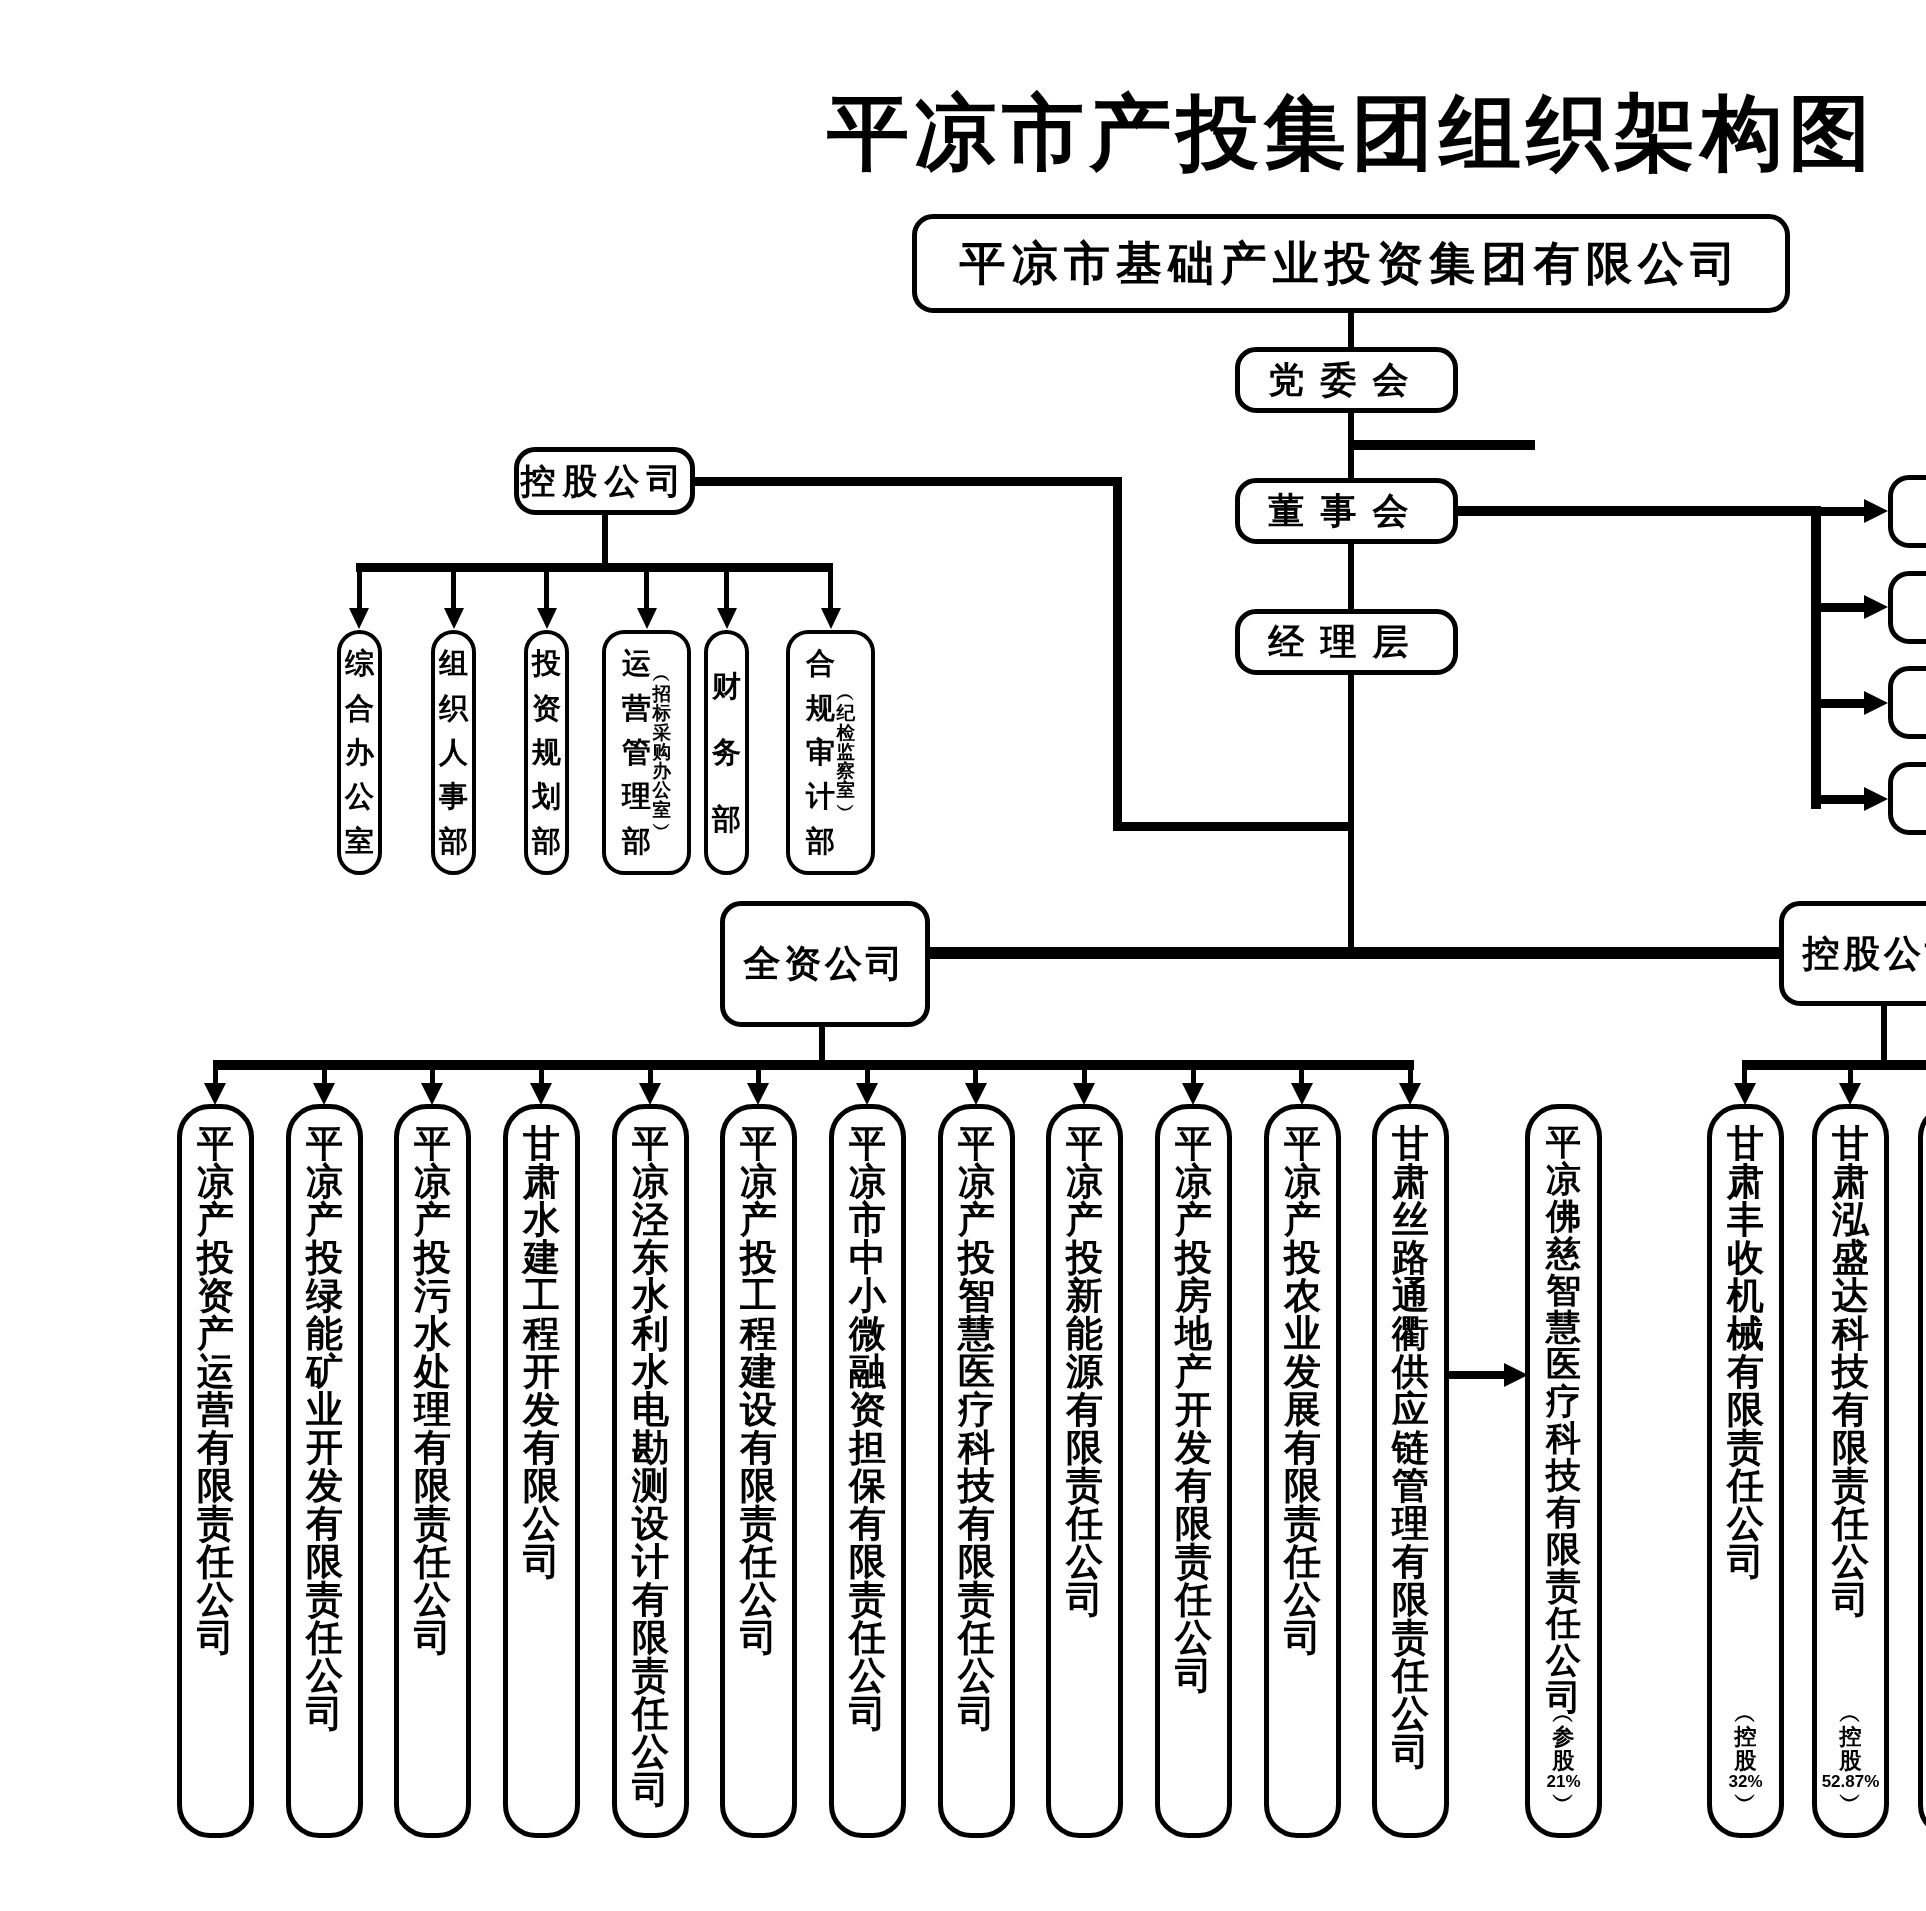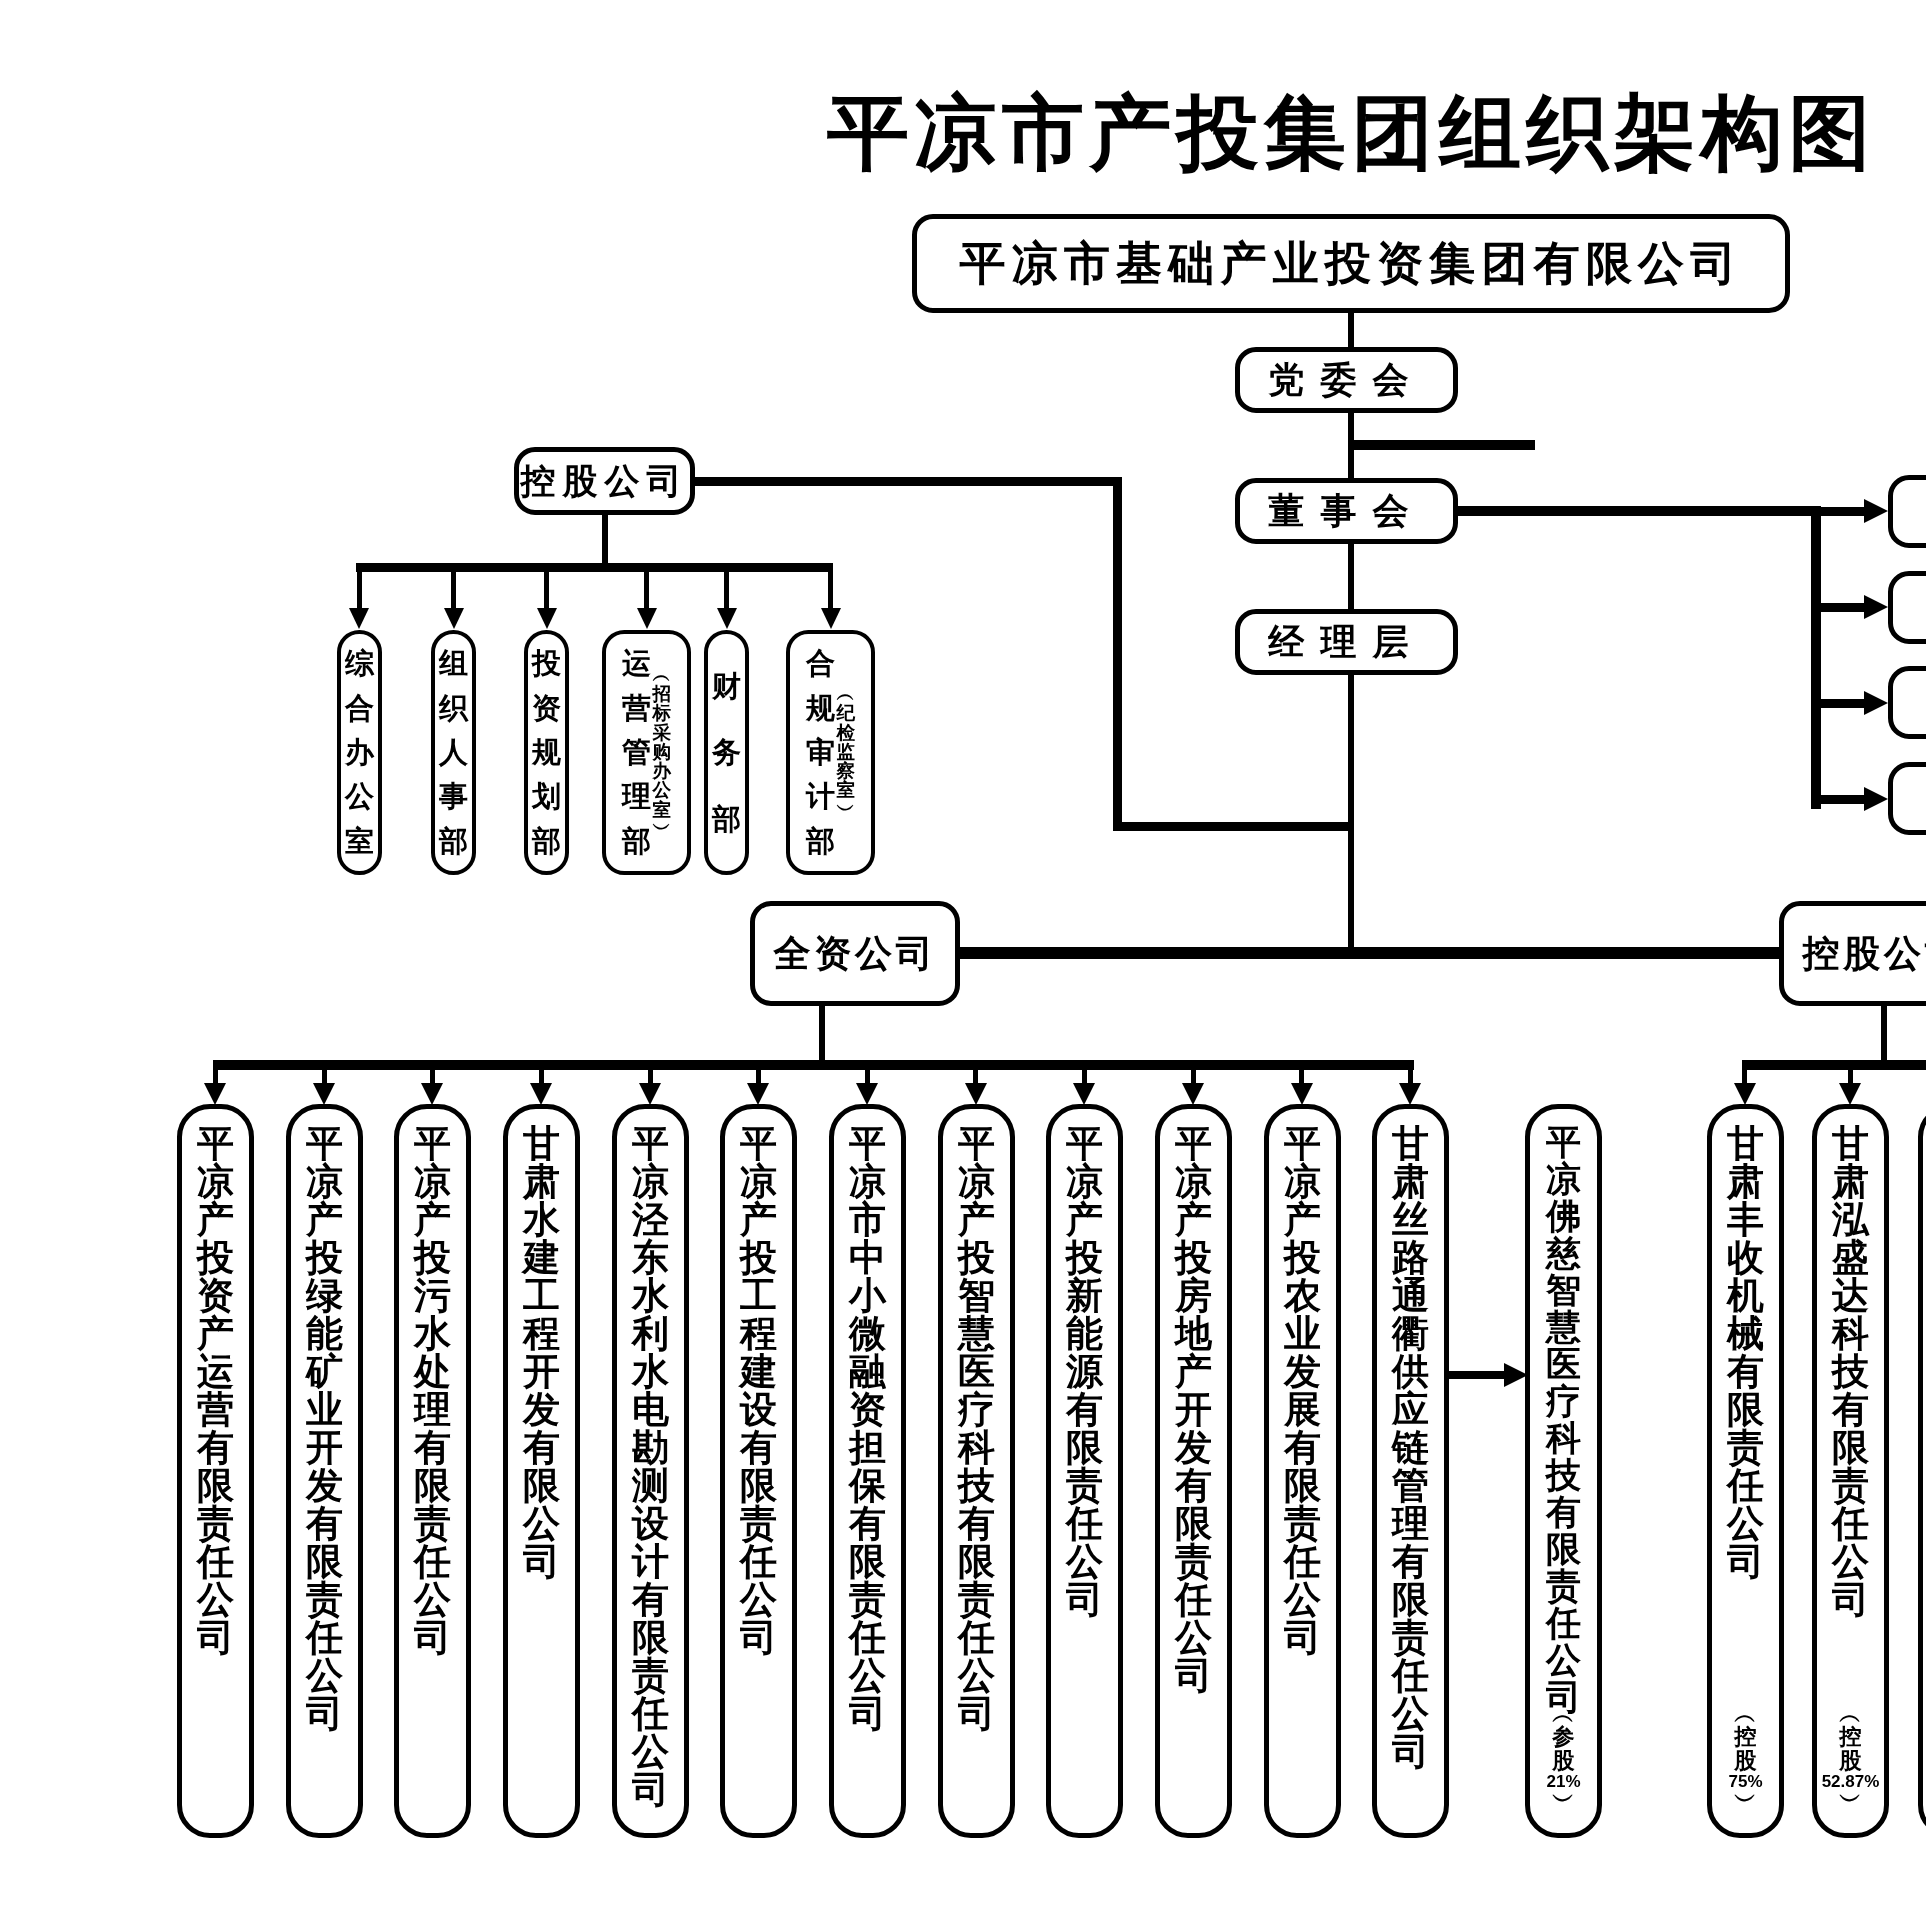--- a/index.html
+++ b/index.html
@@ -178,21 +178,21 @@
       <div class="dept-sub">
         <span>︵</span>
         <span>纪</span>
         <span>检</span>
         <span>监</span>
         <span>察</span>
         <span>室</span>
         <span>︶</span>
       </div>
     </div>
-    <div class="hbox" style="left: 750px; top: 901px; width: 210px; height: 105px; font-size: 37px; letter-spacing: 0.1em;">全资公司</div>
+    <div class="hbox" style="left: 720px; top: 901px; width: 210px; height: 126px; font-size: 37px; letter-spacing: 0.1em;">全资公司</div>
     <div class="vline" style="left: 819px; top: 1005px; width: 6.2px; height: 55px;"></div>
     <div class="hline" style="left: 213px; top: 1060px; width: 1201px; height: 10px;"></div>
     <div class="vline" style="left: 213px; top: 1070px; width: 5.4px; height: 15.4px;"></div>
     <div class="arrow-down" style="left: 204px; top: 1083px;"></div>
     <div class="co-box" style="left: 177px; top: 1104px; width: 77px; height: 734px;">
       <div class="co-name" style="font-size: 37px;">
         <span style="height: 38px; line-height: 37px;">平</span>
         <span style="height: 38px; line-height: 37px;">凉</span>
         <span style="height: 38px; line-height: 37px;">产</span>
         <span style="height: 38px; line-height: 37px;">投</span>
@@ -485,21 +485,21 @@
         <span style="height: 38px; line-height: 37px;">限</span>
         <span style="height: 38px; line-height: 37px;">责</span>
         <span style="height: 38px; line-height: 37px;">任</span>
         <span style="height: 38px; line-height: 37px;">公</span>
         <span style="height: 38px; line-height: 37px;">司</span>
       </div>
       <div class="co-anno">
         <span class="vparen">︵</span>
         <span class="anno-ch">控</span>
         <span class="anno-ch">股</span>
-        <span class="anno-pct">75%</span>
+        <span class="anno-pct">32%</span>
         <span class="vparen">︶</span>
       </div>
     </div>
     <div class="vline" style="left: 1848px; top: 1070px; width: 5.4px; height: 15.4px;"></div>
     <div class="arrow-down" style="left: 1839px; top: 1083px;"></div>
     <div class="co-box" style="left: 1812px; top: 1104px; width: 77px; height: 734px;">
       <div class="co-name" style="font-size: 37px;">
         <span style="height: 38px; line-height: 37px;">甘</span>
         <span style="height: 38px; line-height: 37px;">肃</span>
         <span style="height: 38px; line-height: 37px;">泓</span>

